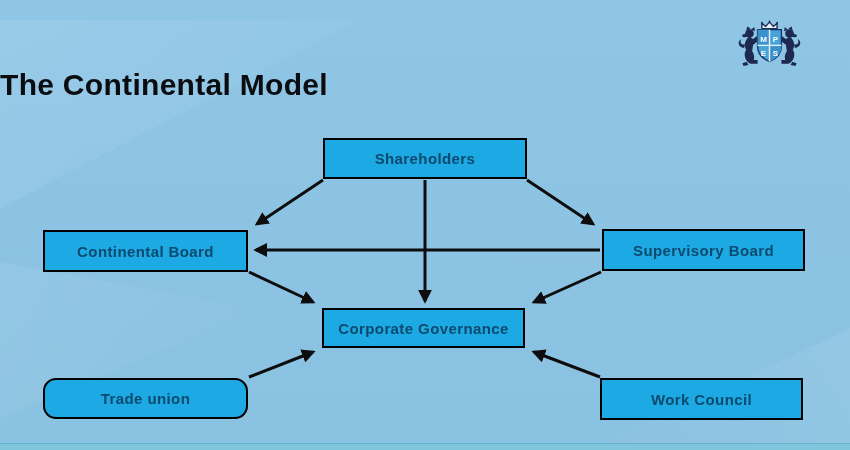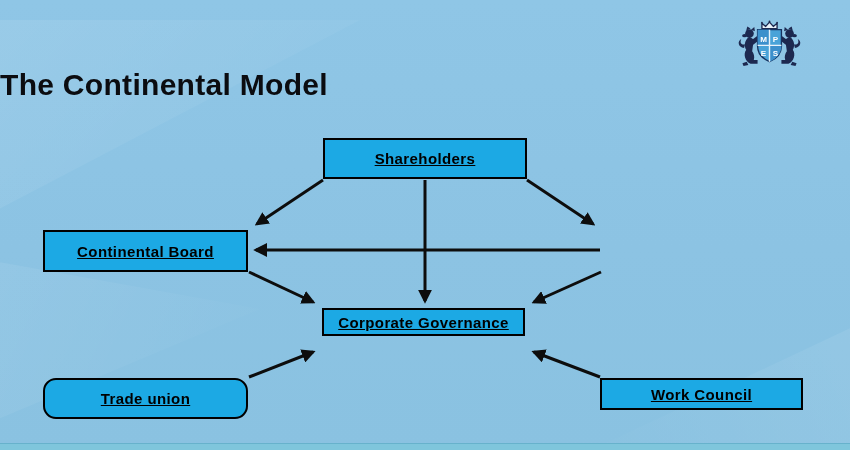--- a/index.html
+++ b/index.html
@@ -65,36 +65,35 @@
   }
   .arrows {
     position: absolute;
     left: 0; top: 0;
   }
   .node {
     position: absolute;
     box-sizing: border-box;
     background: #1ca9e4;
     border: 2px solid #000000;
-    color: #000000;
+    color: #0c4a6e;
     display: flex;
     align-items: center;
     justify-content: center;
     font-size: 15px;
     font-weight: 600;
     letter-spacing: 0.4px;
     text-align: right;
-    text-decoration: underline;
   }
   #node-shareholders { left: 323px; top: 138px; width: 204px; height: 41px; }
   #node-management   { left: 43px;  top: 230px; width: 205px; height: 42px; }
   #node-supervisory  { left: 602px; top: 229px; width: 203px; height: 42px; }
-  #node-corporate    { left: 322px; top: 308px; width: 203px; height: 28px; }
+  #node-corporate    { left: 322px; top: 308px; width: 203px; height: 40px; }
   #node-trade        { left: 43px;  top: 378px; width: 205px; height: 41px; border-radius: 13px; }
-  #node-work         { left: 600px; top: 378px; width: 203px; height: 32px; }
+  #node-work         { left: 600px; top: 378px; width: 203px; height: 42px; }
 </style>
 </head>
 <body>
 
 <div class="stage">
 
   <div class="bg-streak s1"></div>
   <div class="bg-streak s2"></div>
   <div class="bg-streak s3"></div>
   <div class="bottom-band"></div>
@@ -163,20 +162,23 @@
       <line x1="600" y1="377" x2="534" y2="352" marker-end="url(#ah)"></line>
     </g>
   </svg>
 
   <div class="node" id="node-shareholders">
     <span>Shareholders</span>
   </div>
   <div class="node" id="node-management">
     <span>Continental Board</span>
   </div>
+  <div class="node" id="node-supervisory">
+    <span>Supervisory Board</span>
+  </div>
   <div class="node" id="node-corporate">
     <span>Corporate Governance</span>
   </div>
   <div class="node" id="node-trade">
     <span>Trade union</span>
   </div>
   <div class="node" id="node-work">
     <span>Work Council</span>
   </div>
 

